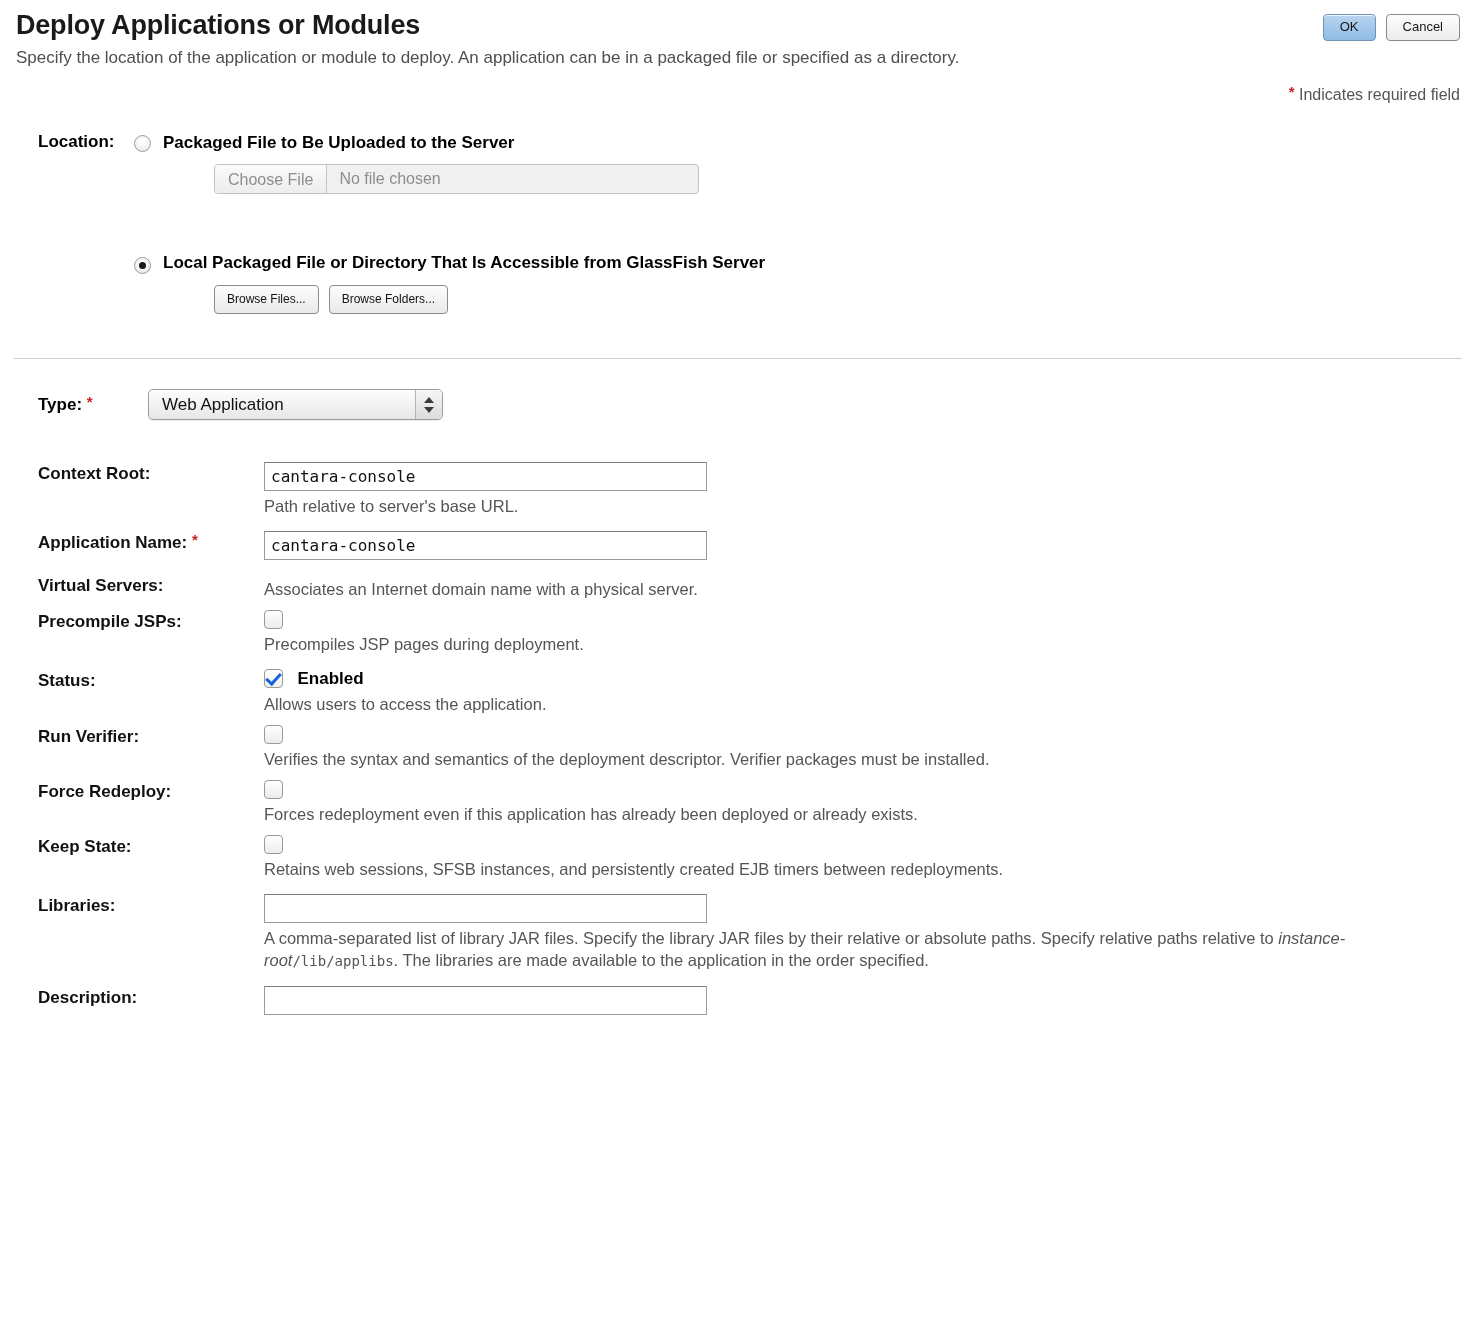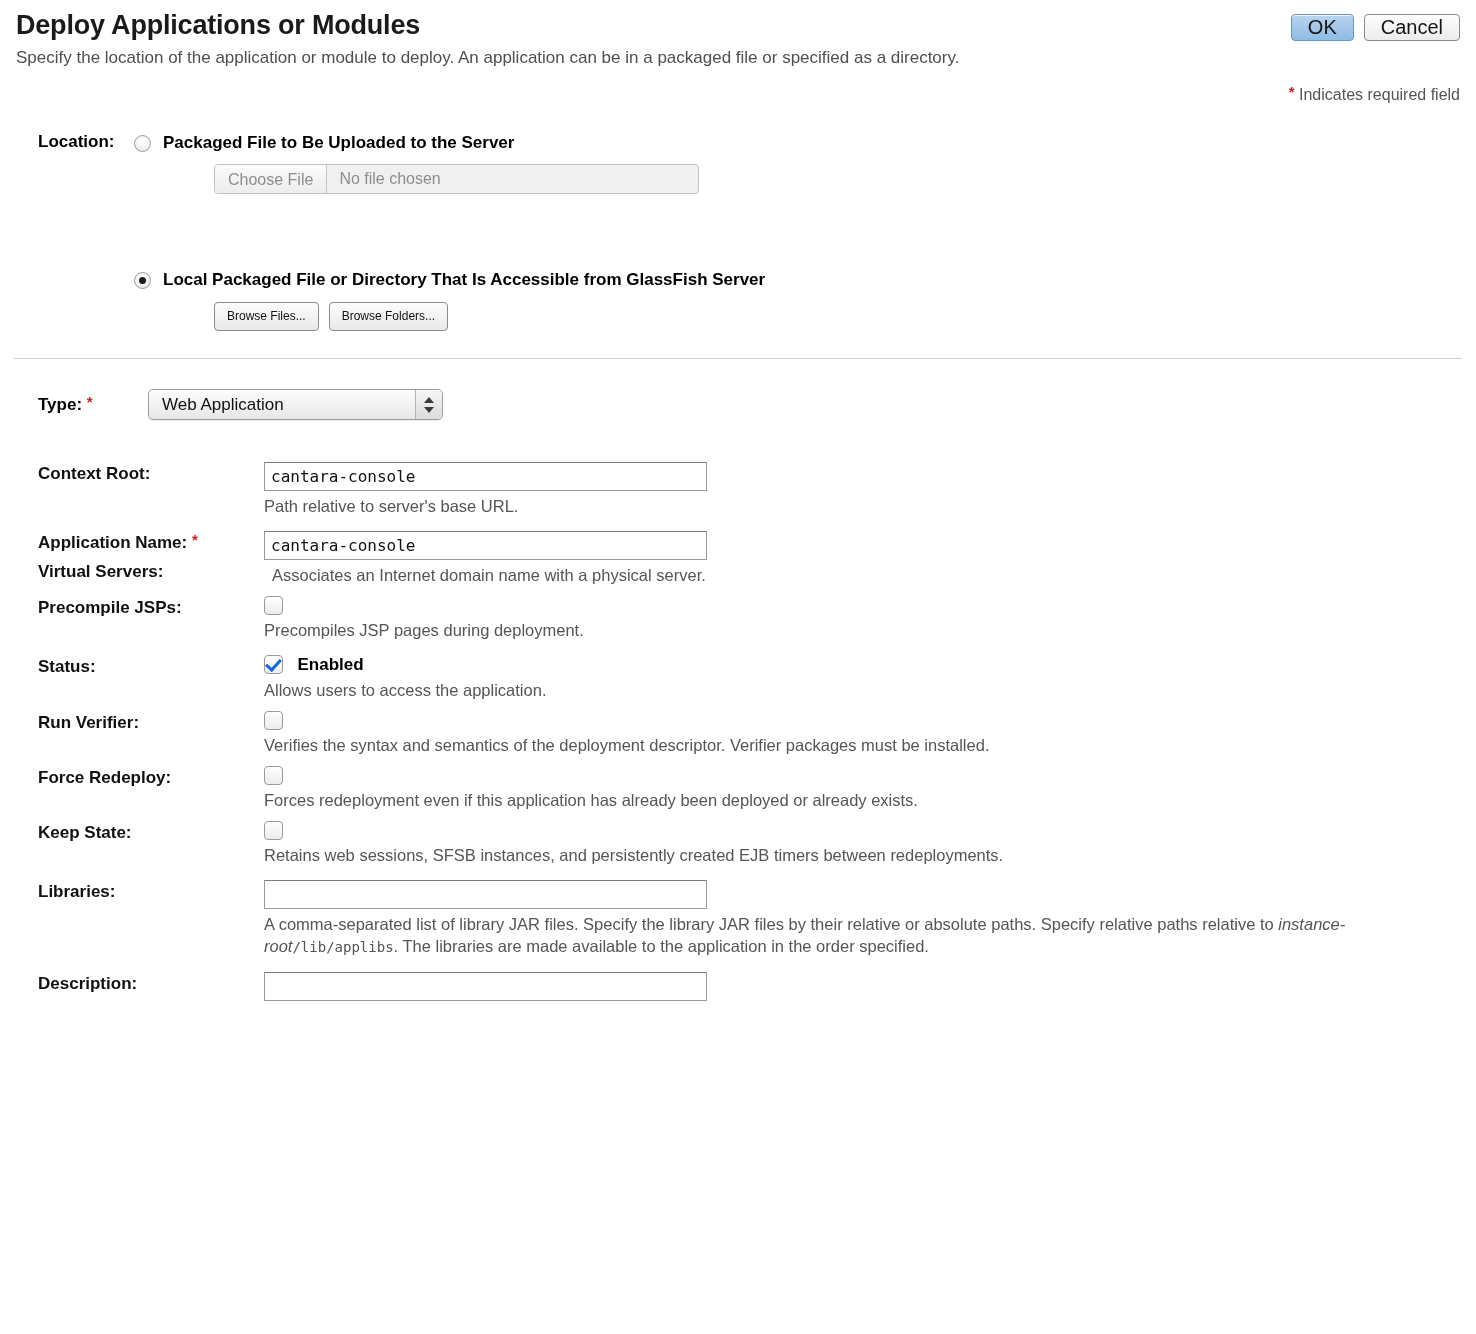--- a/index.html
+++ b/index.html
@@ -44,21 +44,21 @@
   }
   .header-buttons {
     position: absolute;
     right: 2px;
     top: 14px;
     display: flex;
     gap: 10px;
   }
   .btn {
     font-family: "Liberation Sans", sans-serif;
-    font-size: 20px;
+    font-size: 13px;
     color: #161616;
     padding: 3px 16px 4px 16px;
     border: 1px solid #8a8a8a;
     border-radius: 4px;
     background: linear-gradient(to bottom, #fdfdfd 0%, #ececec 100%);
     box-shadow: 0 1px 0 rgba(255,255,255,0.8) inset;
     cursor: default;
     line-height: 18px;
   }
   .btn.primary {
@@ -146,21 +146,22 @@
     background: linear-gradient(to bottom, #fbfbfb, #ededed);
     line-height: 24px;
   }
   .file-status {
     font-size: 16px;
     color: #8d8d8d;
     padding-left: 12px;
     line-height: 28px;
   }
   .second-radio-row {
-    margin-top: 75px;
+    margin-top: 58px;
+    align-items: flex-end;
   }
   .path-row {
     margin-left: 200px;
     margin-top: 11px;
     display: flex;
     align-items: center;
     gap: 10px;
   }
   .text-input {
     font-family: "DejaVu Sans Mono", monospace;
@@ -390,21 +391,21 @@
     <div class="frow" style="margin-top:14px;">
       <div class="flabel">
         <span>Application Name:</span>
         <span class="star-sup">*</span>
       </div>
       <div class="fcontrol">
         <input class="text-input inp-med" type="text" value="cantara-console" style="">
       </div>
     </div>
 
-    <div class="frow" style="gap:8px;">
+    <div class="frow" style="margin-top:14px;">
       <div class="flabel">Virtual Servers:</div>
       <div class="fcontrol">
         <div class="hint">Associates an Internet domain name with a physical server.</div>
       </div>
     </div>
 
     <div class="frow" style="margin-top:10px;">
       <div class="flabel">Precompile JSPs:</div>
       <div class="fcontrol">
         <span class="checkbox"></span>

